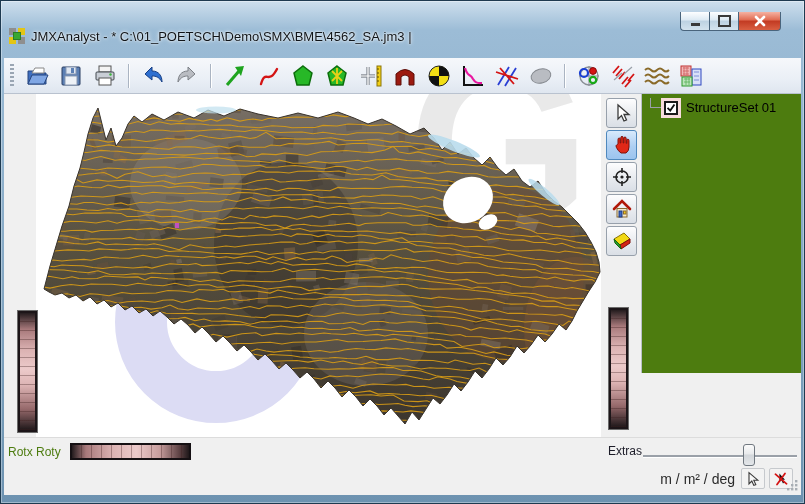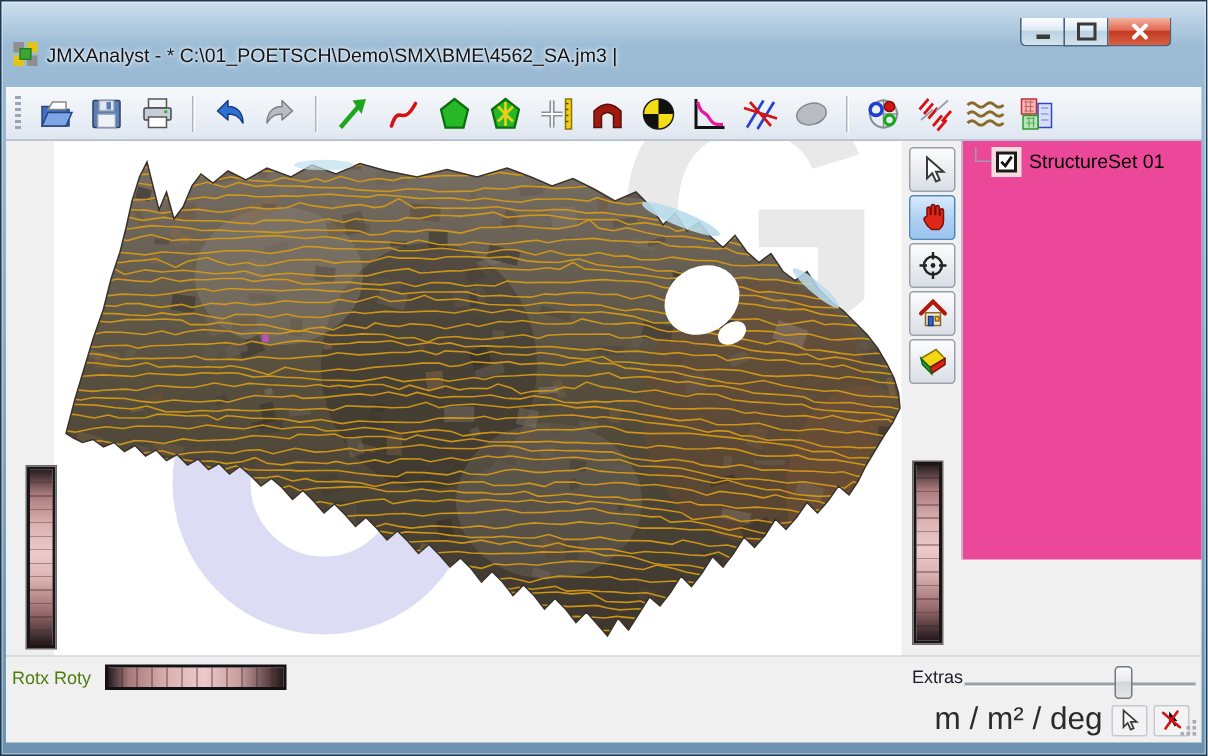--- a/index.html
+++ b/index.html
@@ -57,21 +57,21 @@
              linear-gradient(180deg,#241c1e 0%,#a8797b 14%,#dcb3b3 32%,#eccaca 48%,#dcb3b3 62%,#96696b 82%,#1f181a 100%);}
   .vslider.left{left:14px;top:217px;}
   .vslider.right{left:605px;top:214px;}
 
   .side-tools{position:absolute;left:602px;top:4px;width:34px;display:flex;flex-direction:column;gap:2px;}
   .st-btn{width:31px;height:30px;border:1px solid #97a0ab;border-radius:3px;box-sizing:border-box;
           background:linear-gradient(180deg,#fdfdfe 0%,#e8ebef 55%,#dadfe6 100%);
           display:flex;align-items:center;justify-content:center;cursor:pointer;}
   .st-btn.active{background:linear-gradient(180deg,#d8eafc 0%,#aecff2 55%,#9cc4ee 100%);border-color:#4f88bd;}
 
-  .tree-panel{position:absolute;left:637px;top:0;right:0;height:279px;background:#ec4899;
+  .tree-panel{position:absolute;left:637px;top:0;right:0;height:279px;background:#4d7c0f;
               border-left:1px solid #b9bfc7;}
   .tree-row{position:absolute;left:6px;top:6px;display:flex;align-items:center;cursor:default;}
   .tree-elbow{width:10px;height:9px;border-left:1px solid #9aa0a8;border-bottom:1px solid #9aa0a8;margin:-6px 3px 3px 2px;}
   .tree-check{width:14px;height:14px;background:#fff;border:2px solid #1a1a1a;box-sizing:border-box;
               display:flex;align-items:center;justify-content:center;cursor:pointer;
               box-shadow:0 0 0 3px #f7dcdc;}
   .tree-label{font-size:13px;color:#000;margin-left:8px;}
 
   
   .bottombar{position:absolute;left:4px;right:4px;top:437px;height:57px;background:#f0f0f0;border-top:1px solid #dcdcdc;}
@@ -81,21 +81,21 @@
            background:
              repeating-linear-gradient(90deg,rgba(0,0,0,0) 0 9px,rgba(60,30,30,.35) 9px 10px),
              linear-gradient(90deg,#241c1e 0%,#a8797b 12%,#dcb3b3 35%,#eccaca 55%,#c79d9d 75%,#5c4143 92%,#1f181a 100%);}
   .dolly-label{position:absolute;left:604px;top:6px;font-size:12px;color:#1c1c28;}
   .dolly-slider{position:absolute;left:639px;top:0;width:156px;height:30px;cursor:pointer;}
   .dolly-track{position:absolute;left:0;right:2px;top:17px;height:2px;
                background:#9aa0a8;border-bottom:1px solid #fff;}
   .dolly-thumb{position:absolute;top:6px;width:12px;height:22px;border:1px solid #707880;border-radius:3px;box-sizing:border-box;
                background:linear-gradient(180deg,#fbfbfb 0%,#e8eaec 45%,#d2d6da 50%,#e4e7ea 100%);cursor:grab;}
   .units-row{position:absolute;right:8px;top:30px;display:flex;align-items:center;gap:4px;}
-  .units-label{font-size:21px;color:#2a2a2a;margin-right:2px;}
+  .units-label{font-size:14px;color:#2a2a2a;margin-right:2px;}
   .mini-btn{width:24px;height:21px;border:1px solid #c6c9cd;background:#f3f3f3;border-radius:2px;
             display:flex;align-items:center;justify-content:center;cursor:pointer;box-sizing:border-box;}
   .grip{position:absolute;right:2px;top:40px;}
 </style>
 </head>
 <body>
 
 <div id="win">
 
   <div class="titlebar">

